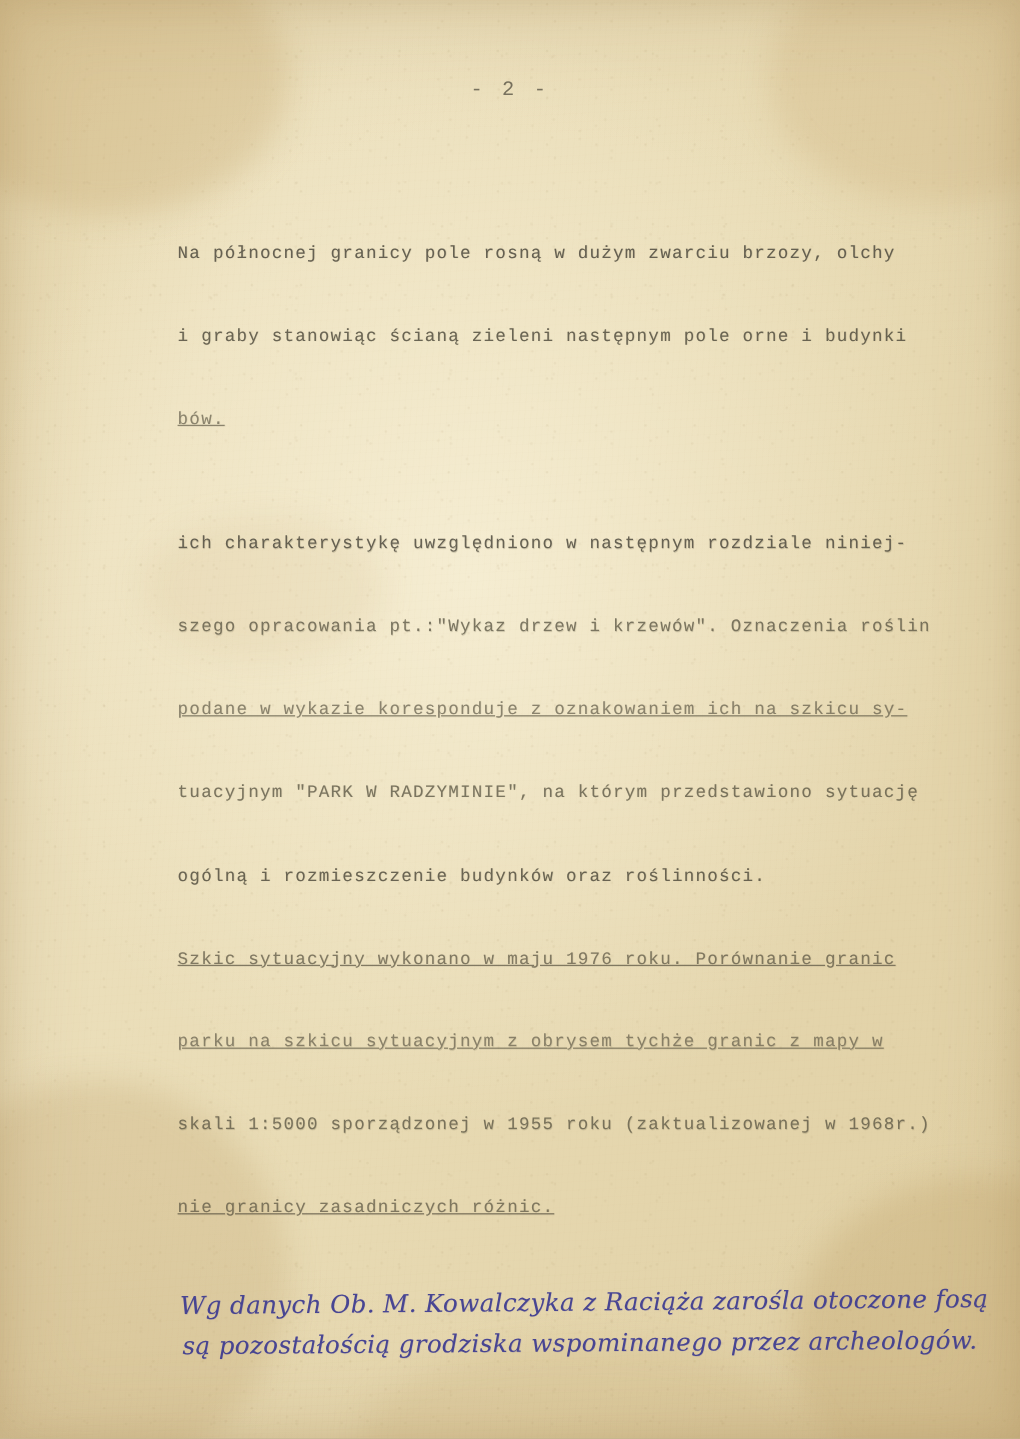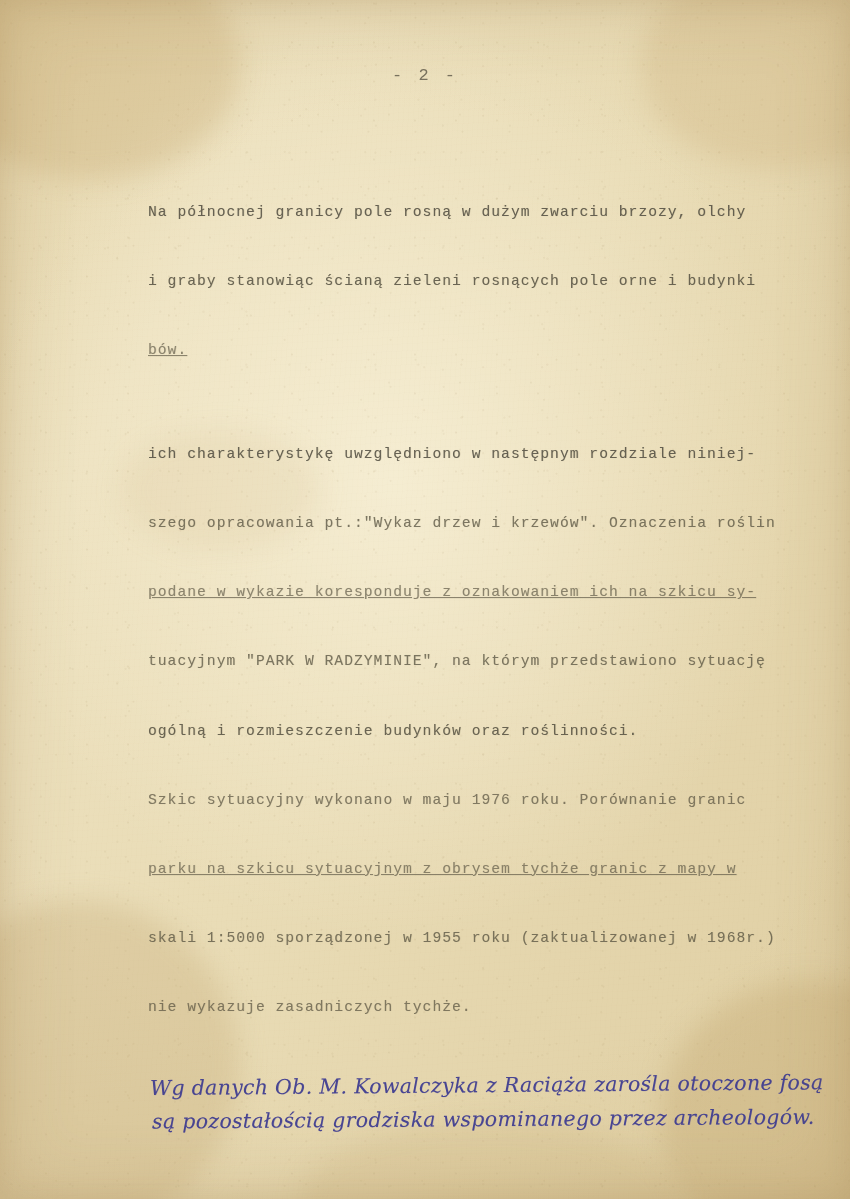--- a/index.html
+++ b/index.html
@@ -91,21 +91,21 @@
   }
   .typed .ln {
     display: block;
     height: 34.6px;
   }
   
   .ink-a { opacity: 0.97; }
   .ink-b { opacity: 0.86; color: #56513f; }
   .ink-c { opacity: 0.78; color: #5d5745; text-decoration: underline; }
   .ink-d { opacity: 0.91; color: #494537; }
-  .ink-e { opacity: 0.82; color: #585240; }
+  .ink-e { opacity: 0.82; color: #585240; text-decoration: underline; }
 
   .hand {
     position: absolute;
     left: 150px;
     width: 700px;
     color: #3d3b91;
     font-family: "DejaVu Serif", serif;
     font-style: italic;
     font-size: 20.5px;
     letter-spacing: 0.3px;
@@ -139,32 +139,32 @@
   <div class="stain" style="left:660px; top:980px; width:300px; height:280px; background:rgba(190,160,104,0.30);"></div>
   <div class="stain" style="left:300px; top:1120px; width:380px; height:160px; background:rgba(196,168,112,0.18);"></div>
   <div class="stain" style="left:120px; top:430px; width:200px; height:120px; background:rgba(206,180,126,0.14);"></div>
 
   <div class="content">
 
     <div class="folio">-  2  -</div>
 
     <div class="typed">
 <span class="ln ink-a">Na północnej granicy pole rosną w dużym zwarciu brzozy, olchy</span>
-<span class="ln ink-d">i graby stanowiąc ścianą zieleni rosnących pole orne i budynki</span>
+<span class="ln ink-d">i graby stanowiąc ścianą zieleni następnym pole orne i budynki</span>
 <span class="ln ink-c">bów.</span>
 
 <span class="ln ink-a">ich charakterystykę uwzględniono w następnym rozdziale niniej-</span>
 <span class="ln ink-b">szego opracowania pt.:"Wykaz drzew i krzewów". Oznaczenia roślin</span>
 <span class="ln ink-c">podane w wykazie koresponduje z oznakowaniem ich na szkicu sy-</span>
 <span class="ln ink-b">tuacyjnym "PARK W RADZYMINIE", na którym przedstawiono sytuację</span>
 <span class="ln ink-d">ogólną i rozmieszczenie budynków oraz roślinności.</span>
 <span class="ln ink-e">Szkic sytuacyjny wykonano w maju 1976 roku. Porównanie granic</span>
 <span class="ln ink-c">parku na szkicu sytuacyjnym z obrysem tychże granic z mapy w</span>
 <span class="ln ink-b">skali 1:5000 sporządzonej w 1955 roku (zaktualizowanej w 1968r.)</span>
-<span class="ln ink-e">nie wykazuje zasadniczych tychże.</span>
+<span class="ln ink-e">nie granicy zasadniczych różnic.</span>
 
 
 
 
 
 
 
 
 
 

